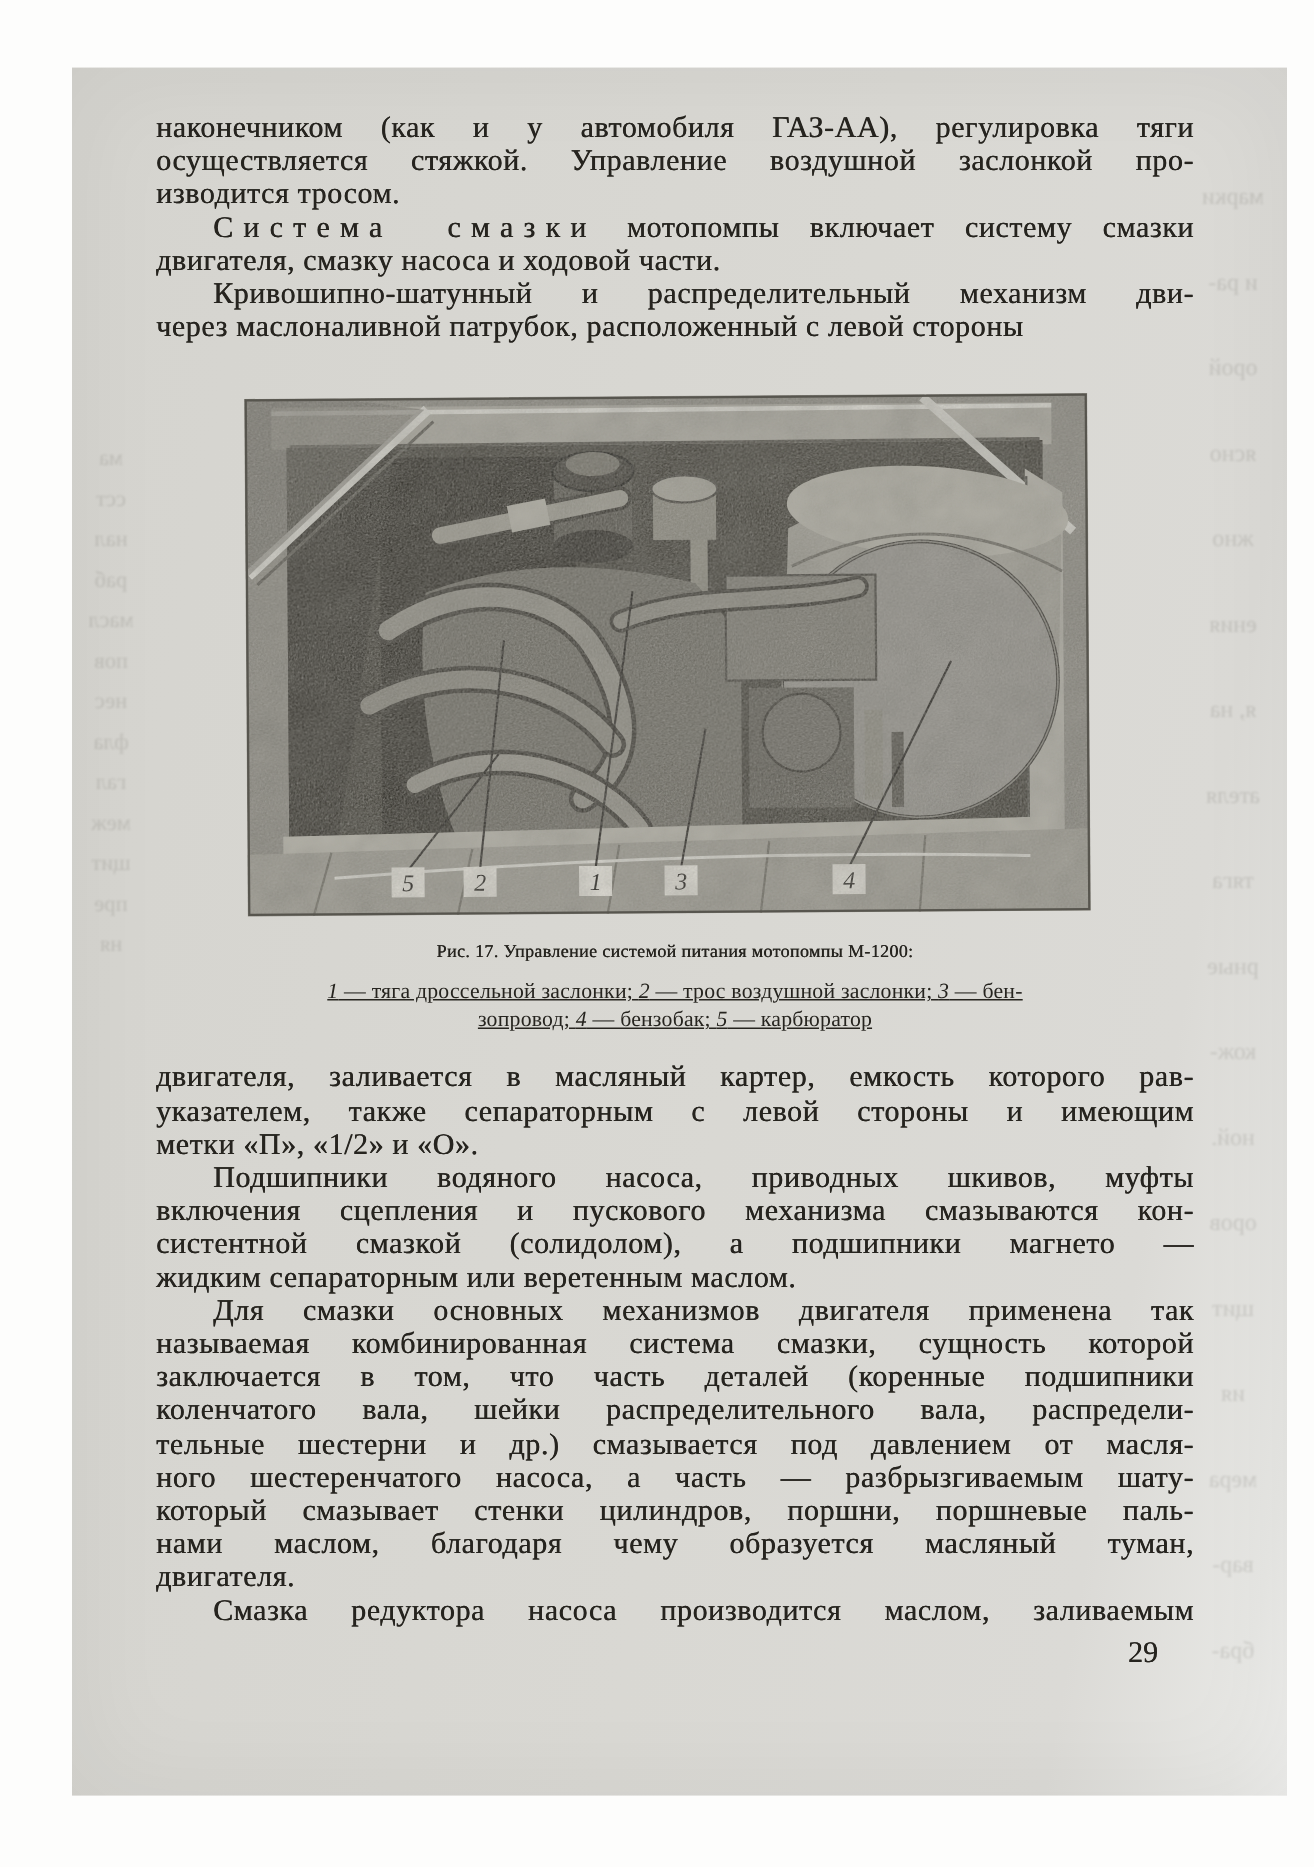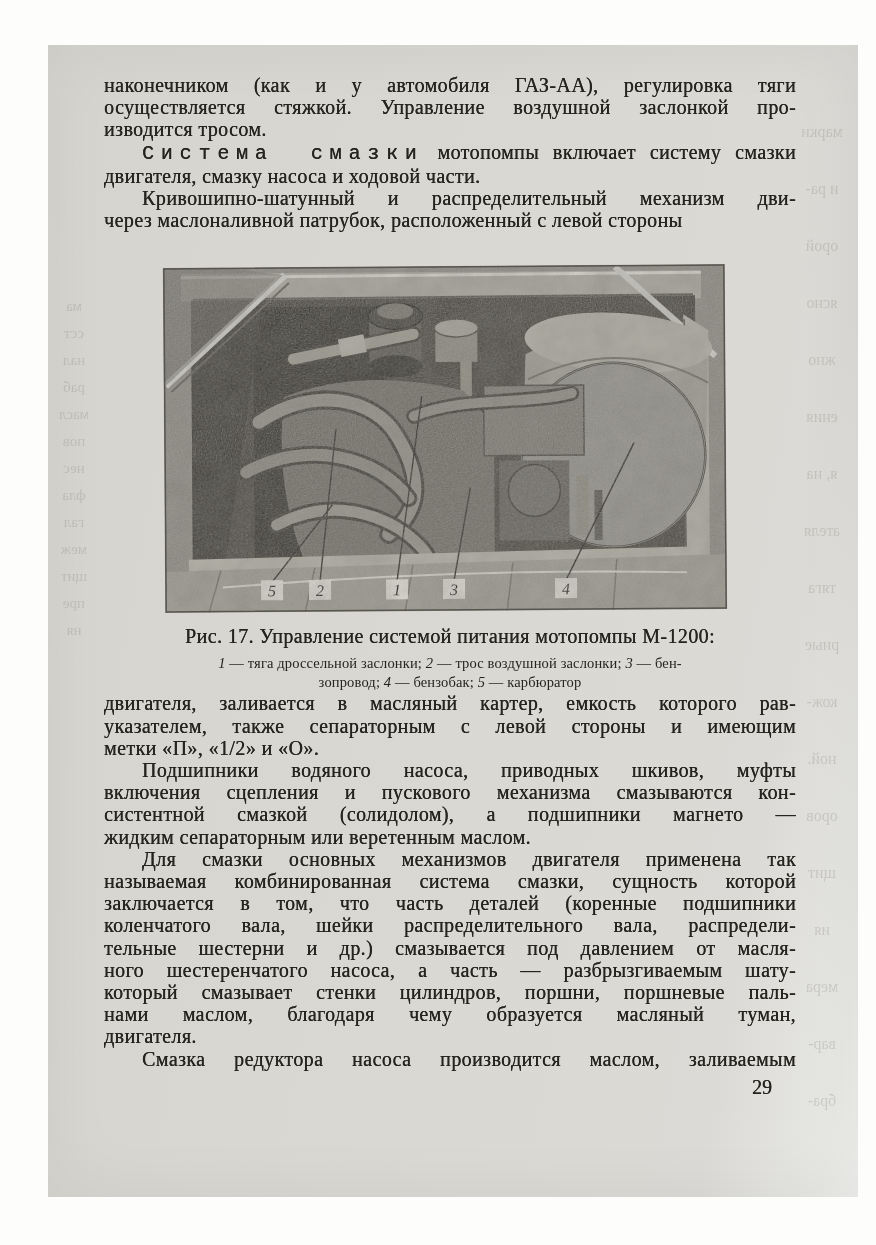--- a/index.html
+++ b/index.html
@@ -7,29 +7,29 @@
          font-family:"Liberation Serif", serif;}
   .page{position:absolute;left:48px;top:45px;width:810px;height:1152px;
         background:linear-gradient(100deg,#d5d4cf 0%,#d9d8d3 55%,#dbdad6 84%,#e7e7e4 96%,#efefed 100%);
         box-shadow:inset 0 0 70px rgba(0,0,0,0.05);}
   .col{position:absolute;left:56px;top:0;width:692px;padding-top:29px;color:#26241f;}
   .bline{font-size:20px;line-height:22.2px;letter-spacing:0.02em;
          text-align:justify;text-align-last:justify;white-space:nowrap;
          text-shadow:0.25px 0 0 currentColor;}
   .bline.last{text-align-last:left;white-space:normal;}
   .bline.ind{text-indent:38px;}
-  .bline .sp{letter-spacing:0.34em;word-spacing:0.5em;font-family:Liberation Mono, monospace;}
+  .bline .sp{letter-spacing:0.34em;word-spacing:0.5em;}
   figure{margin:0;}
   .photo-wrap{margin:35px 0 0 60px;width:562px;height:345px;position:relative;
               transform:rotate(-0.4deg);}
-  .cap-title{margin-top:14px;text-align:center;font-size:20px;line-height:22px;
+  .cap-title{margin-top:14px;text-align:center;font-size:12px;line-height:22px;
              letter-spacing:0.02em;text-shadow:0.2px 0 0 currentColor;}
   .cap-legend{margin:7px auto 0;max-width:620px;text-align:center;font-size:14.5px;
-              line-height:19px;letter-spacing:0.01em;}
-  .paras-bottom{}
+              line-height:19px;letter-spacing:0.01em;text-decoration:underline;}
+  .paras-bottom{margin-top:17px;}
   .pageno{margin-top:6px;text-align:right;padding-right:24px;font-size:20px;
           text-shadow:0.2px 0 0 currentColor;}
   .bleed{position:absolute;transform:scaleX(-1);filter:blur(0.55px);opacity:0.16;
          color:#4a483f;pointer-events:none;}
   .bleed-left{left:4px;top:248px;width:44px;font-size:15px;line-height:27px;text-align:center;}
   .bleed-right{right:8px;top:58px;width:56px;font-size:16px;line-height:57px;text-align:center;}
   i{font-style:italic;}
 </style>
 </head>
 <body>

